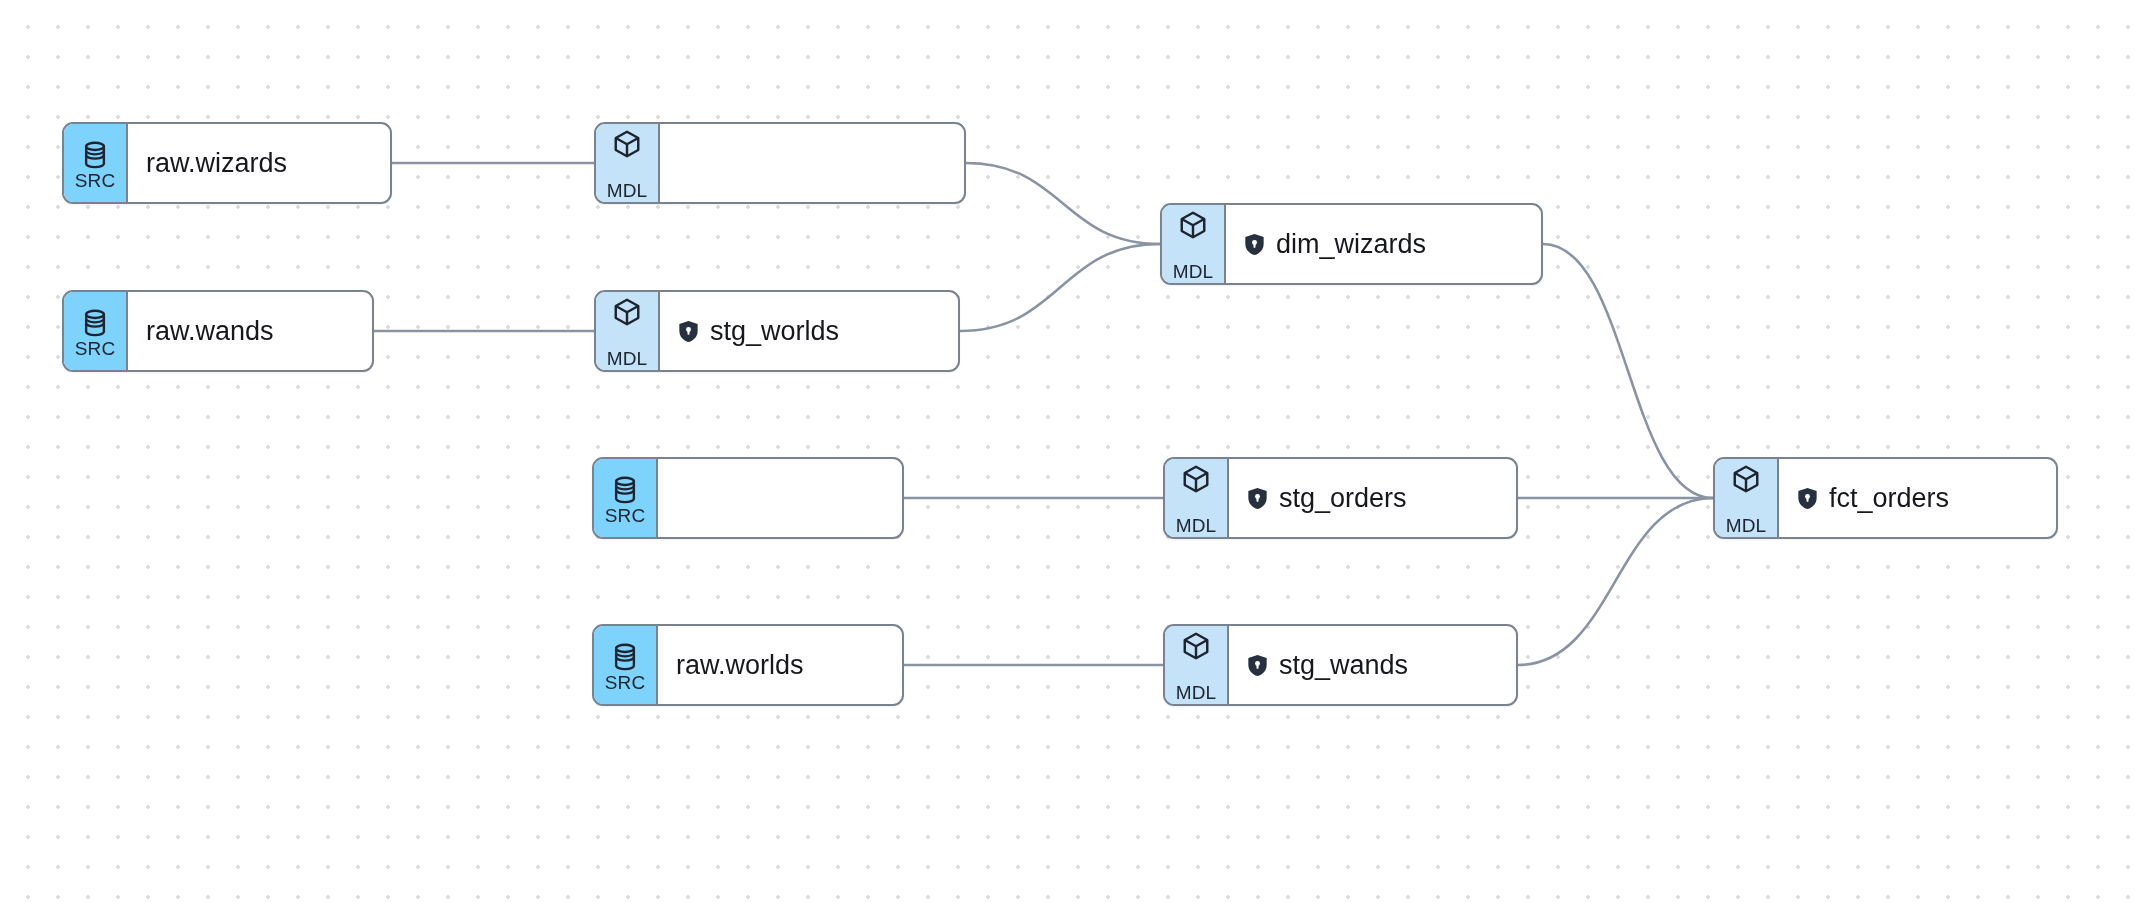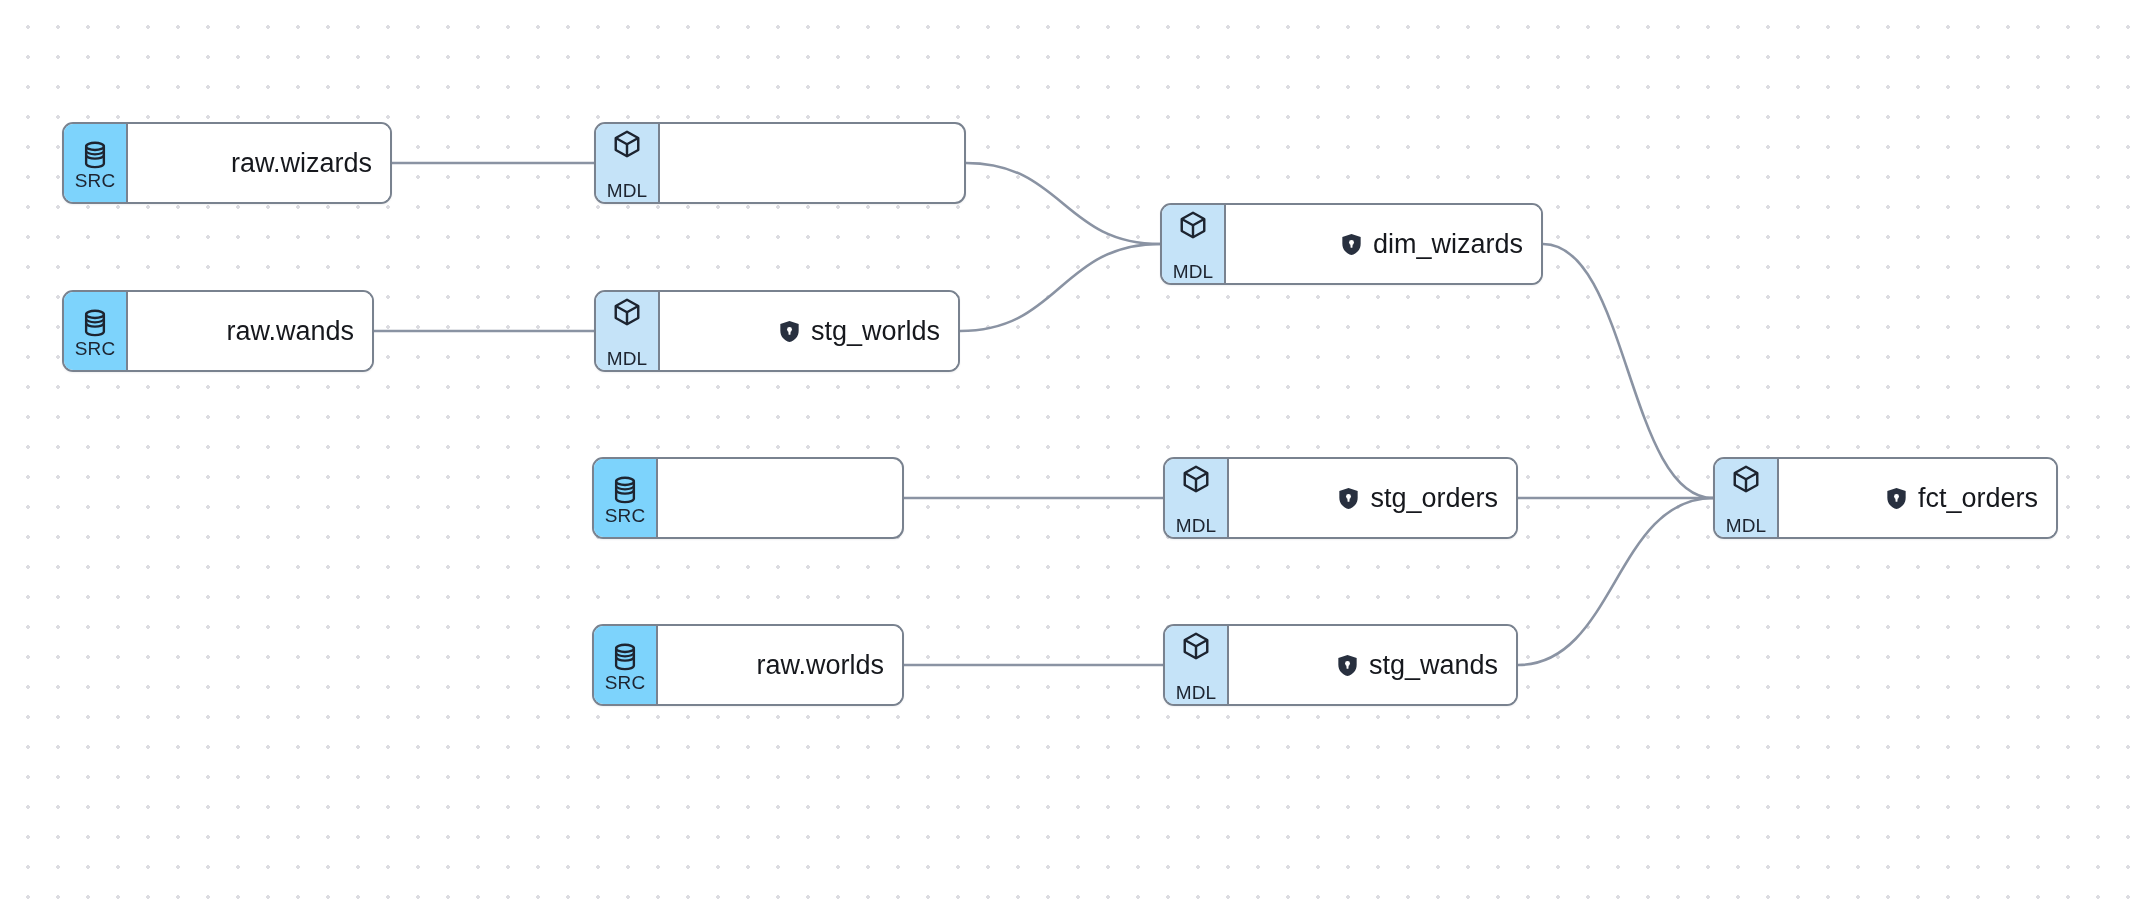--- a/index.html
+++ b/index.html
@@ -61,24 +61,25 @@
     font-size: 19px;
     line-height: 20px;
     color: #1d2430;
     letter-spacing: 0.1px;
     font-family: "Liberation Sans", sans-serif;
   }
   .node-body {
     flex: 1 1 auto;
     display: flex;
     align-items: center;
-    justify-content: flex-end;
+    justify-content: flex-start;
     gap: 11px;
     padding: 0 18px;
     background: #ffffff;
+    border-radius: 25px;
   }
   .shield-icon {
     width: 21px;
     height: 23px;
     flex: 0 0 auto;
     display: block;
   }
   .node-label {
     font-size: 27px;
     line-height: 30px;

